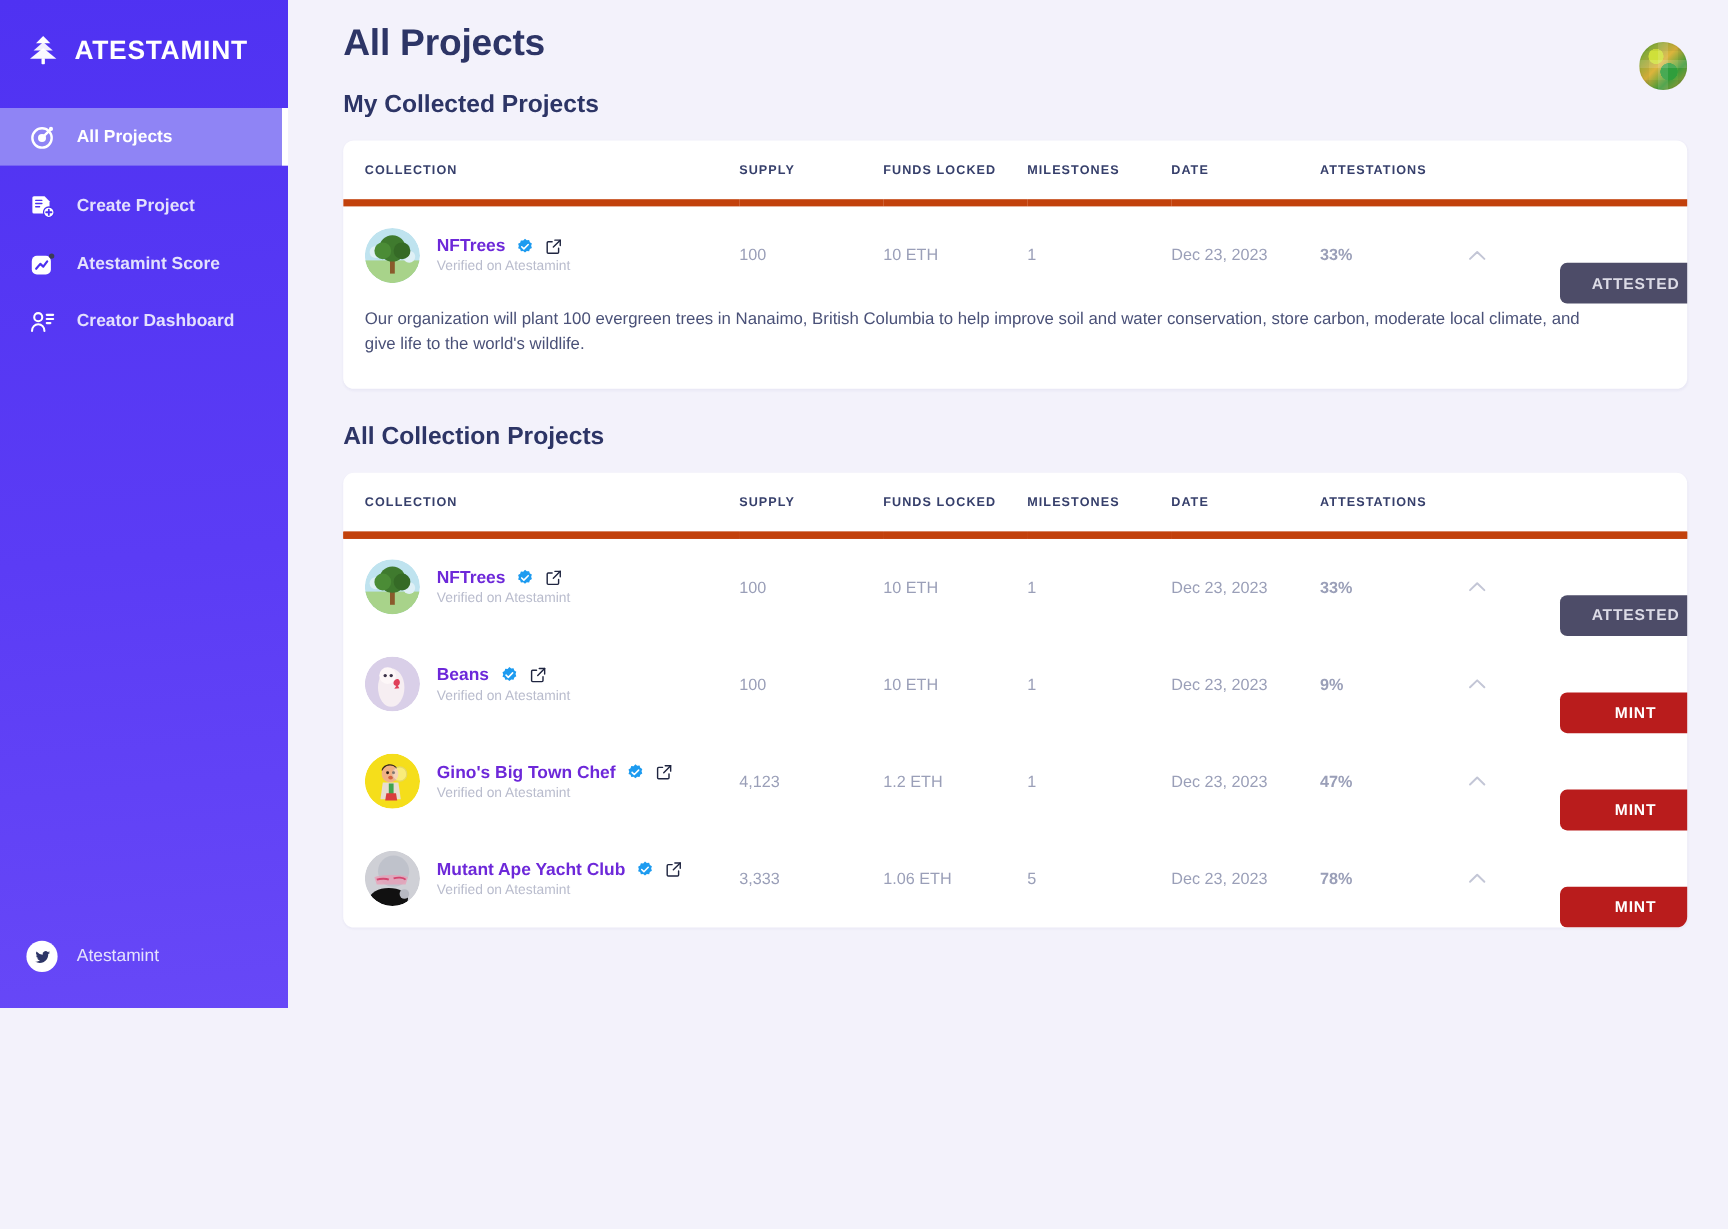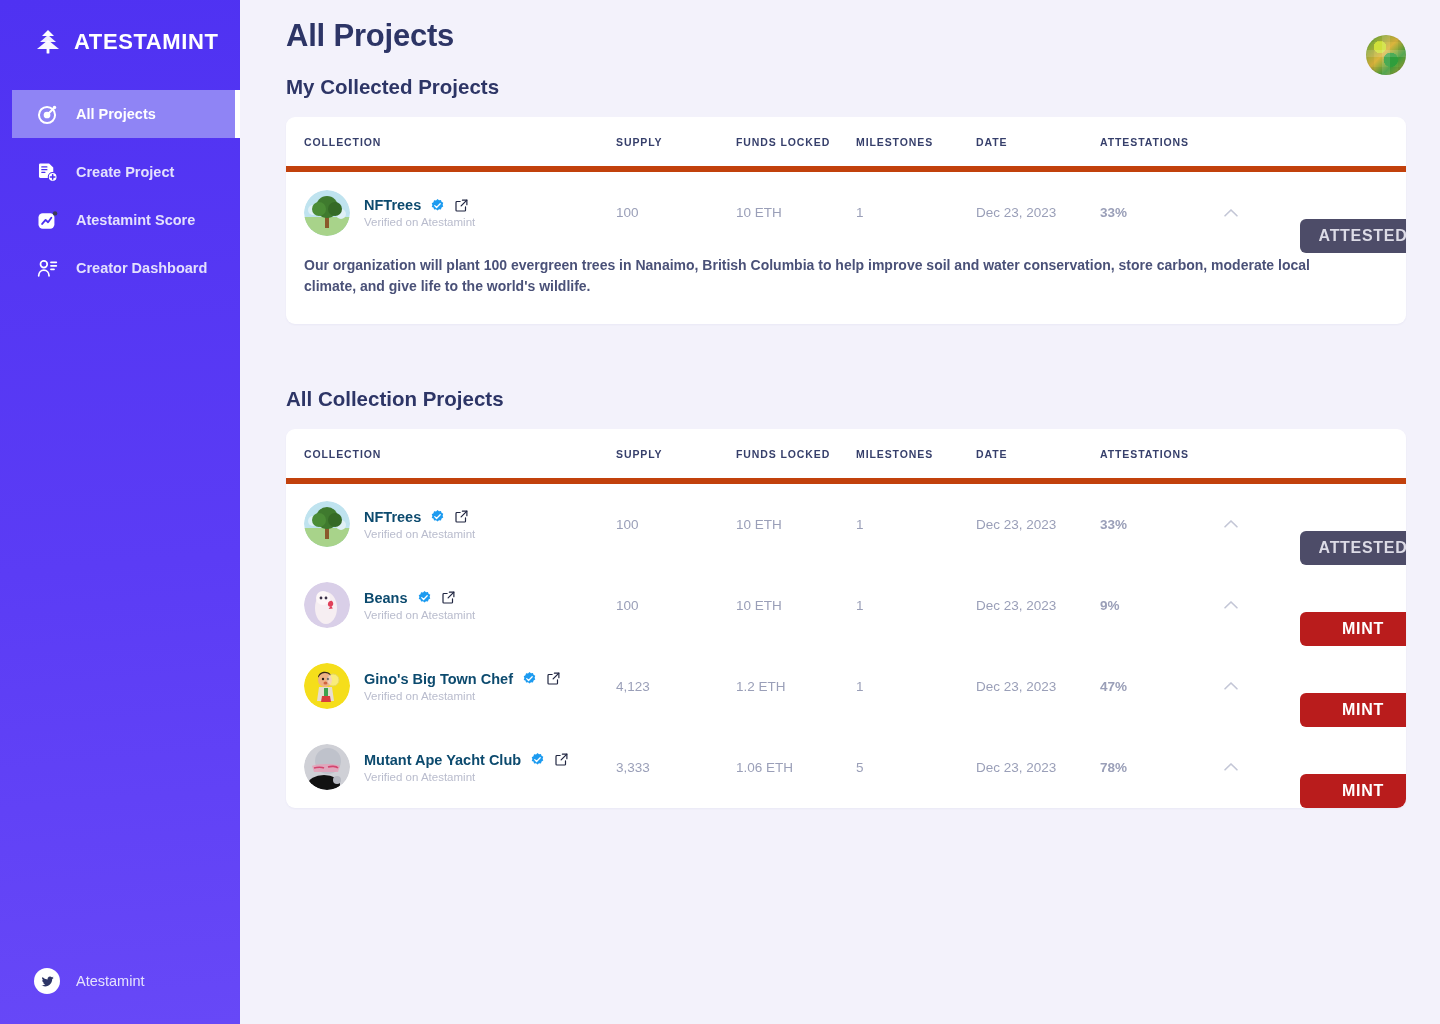--- a/index.html
+++ b/index.html
@@ -6,27 +6,26 @@
   html, body {
     width: 1440px; height: 1024px;
     font-family: "Liberation Sans", sans-serif;
     background: #f3f2fb;
     overflow: hidden;
   }
   .app { display: flex; width: 1440px; height: 1024px; }
 
   
   .sidebar {
-    width: 240px; height: 1024px;
+    width: 240px; height: 840px;
     background: #4b30f0;
     background: linear-gradient(175deg, #4f32f2 0%, #5b3cf5 55%, #6748f7 100%);
     display: flex; flex-direction: column;
     flex: 0 0 240px;
     position: relative;
-    padding-left: 12px;
   }
   .brand {
     display: flex; align-items: center; gap: 12px;
     padding: 22px 0 0 22px; height: 62px;
   }
   .brand-logo { width: 28px; height: 28px; flex: 0 0 28px; }
   .brand-name {
     color: #ffffff; font-size: 22px; font-weight: bold;
     letter-spacing: 0.6px;
   }
@@ -89,21 +88,21 @@
     content: ""; position: absolute; inset: 0;
     background:
       linear-gradient(90deg, rgba(0,0,0,0.05) 0 20%, transparent 20% 40%, rgba(255,255,255,0.12) 40% 60%, transparent 60% 80%, rgba(0,0,0,0.05) 80% 100%),
       linear-gradient(0deg, rgba(0,0,0,0.06) 0 20%, transparent 20% 45%, rgba(255,255,255,0.14) 45% 62%, transparent 62% 82%, rgba(0,0,0,0.05) 82% 100%);
   }
 
   .section-title {
     font-size: 20.5px; font-weight: bold; color: #2d3566;
     margin-bottom: 18px;
   }
-  .section-title.second { margin-top: 63px; }
+  .section-title.second { margin-top: 28px; }
 
   .card {
     background: #ffffff;
     border-radius: 9px;
     box-shadow: 0 1px 2px rgba(60,50,140,0.05);
     overflow: hidden;
   }
 
   table.grid { width: 100%; border-collapse: collapse; table-layout: fixed; }
   table.grid th {
@@ -129,44 +128,43 @@
   }
   table.grid tr.data-row td { border-bottom: none; }
 
   .coll-cell { display: flex; align-items: center; gap: 14px; padding-left: 18px; }
   .coll-avatar {
     width: 46px; height: 46px; border-radius: 50%;
     flex: 0 0 46px; overflow: hidden; position: relative;
   }
   .coll-meta { display: flex; flex-direction: column; gap: 3px; }
   .coll-name-row { display: flex; align-items: center; gap: 9px; }
-  .coll-name { font-size: 14.5px; font-weight: bold; color: #0c4a6e; }
+  .coll-name { font-size: 14.5px; font-weight: bold; color: #6d28d9; }
   .coll-sub { font-size: 11.5px; color: #b9bccd; }
   .badge-verified { width: 15px; height: 15px; flex: 0 0 15px; display:block; }
   .ext-link { width: 15px; height: 15px; flex: 0 0 15px; cursor: pointer; display:block; }
 
   .pct { font-size: 13.5px; font-weight: bold; color: #4b30f0; }
   .chev { width: 22px; height: 22px; cursor: pointer; display:block; }
 
   .btn {
     display: inline-flex; align-items: center; justify-content: center;
     width: 126px; height: 34px; border-radius: 6px;
-    font-size: 16px; font-weight: bold; letter-spacing: 0.7px;
+    font-size: 13px; font-weight: bold; letter-spacing: 0.7px;
     color: #ffffff; border: none; cursor: pointer;
     font-family: "Liberation Sans", sans-serif;
     margin-top: 47px;
   }
   .btn-mint { background: #b91c1c; }
   .btn-attested { background: #4d4c68; color: #dcdbe6; }
 
   .row-desc {
     padding: 2px 34px 26px 18px;
     font-size: 14px; line-height: 1.52; color: #4a5178;
     max-width: 1090px;
-    font-weight: bold;
   }
   .desc-wrap td { height: auto; }
 </style>
 </head>
 <body>
 
 <div class="app">
 
   <aside class="sidebar">
 

